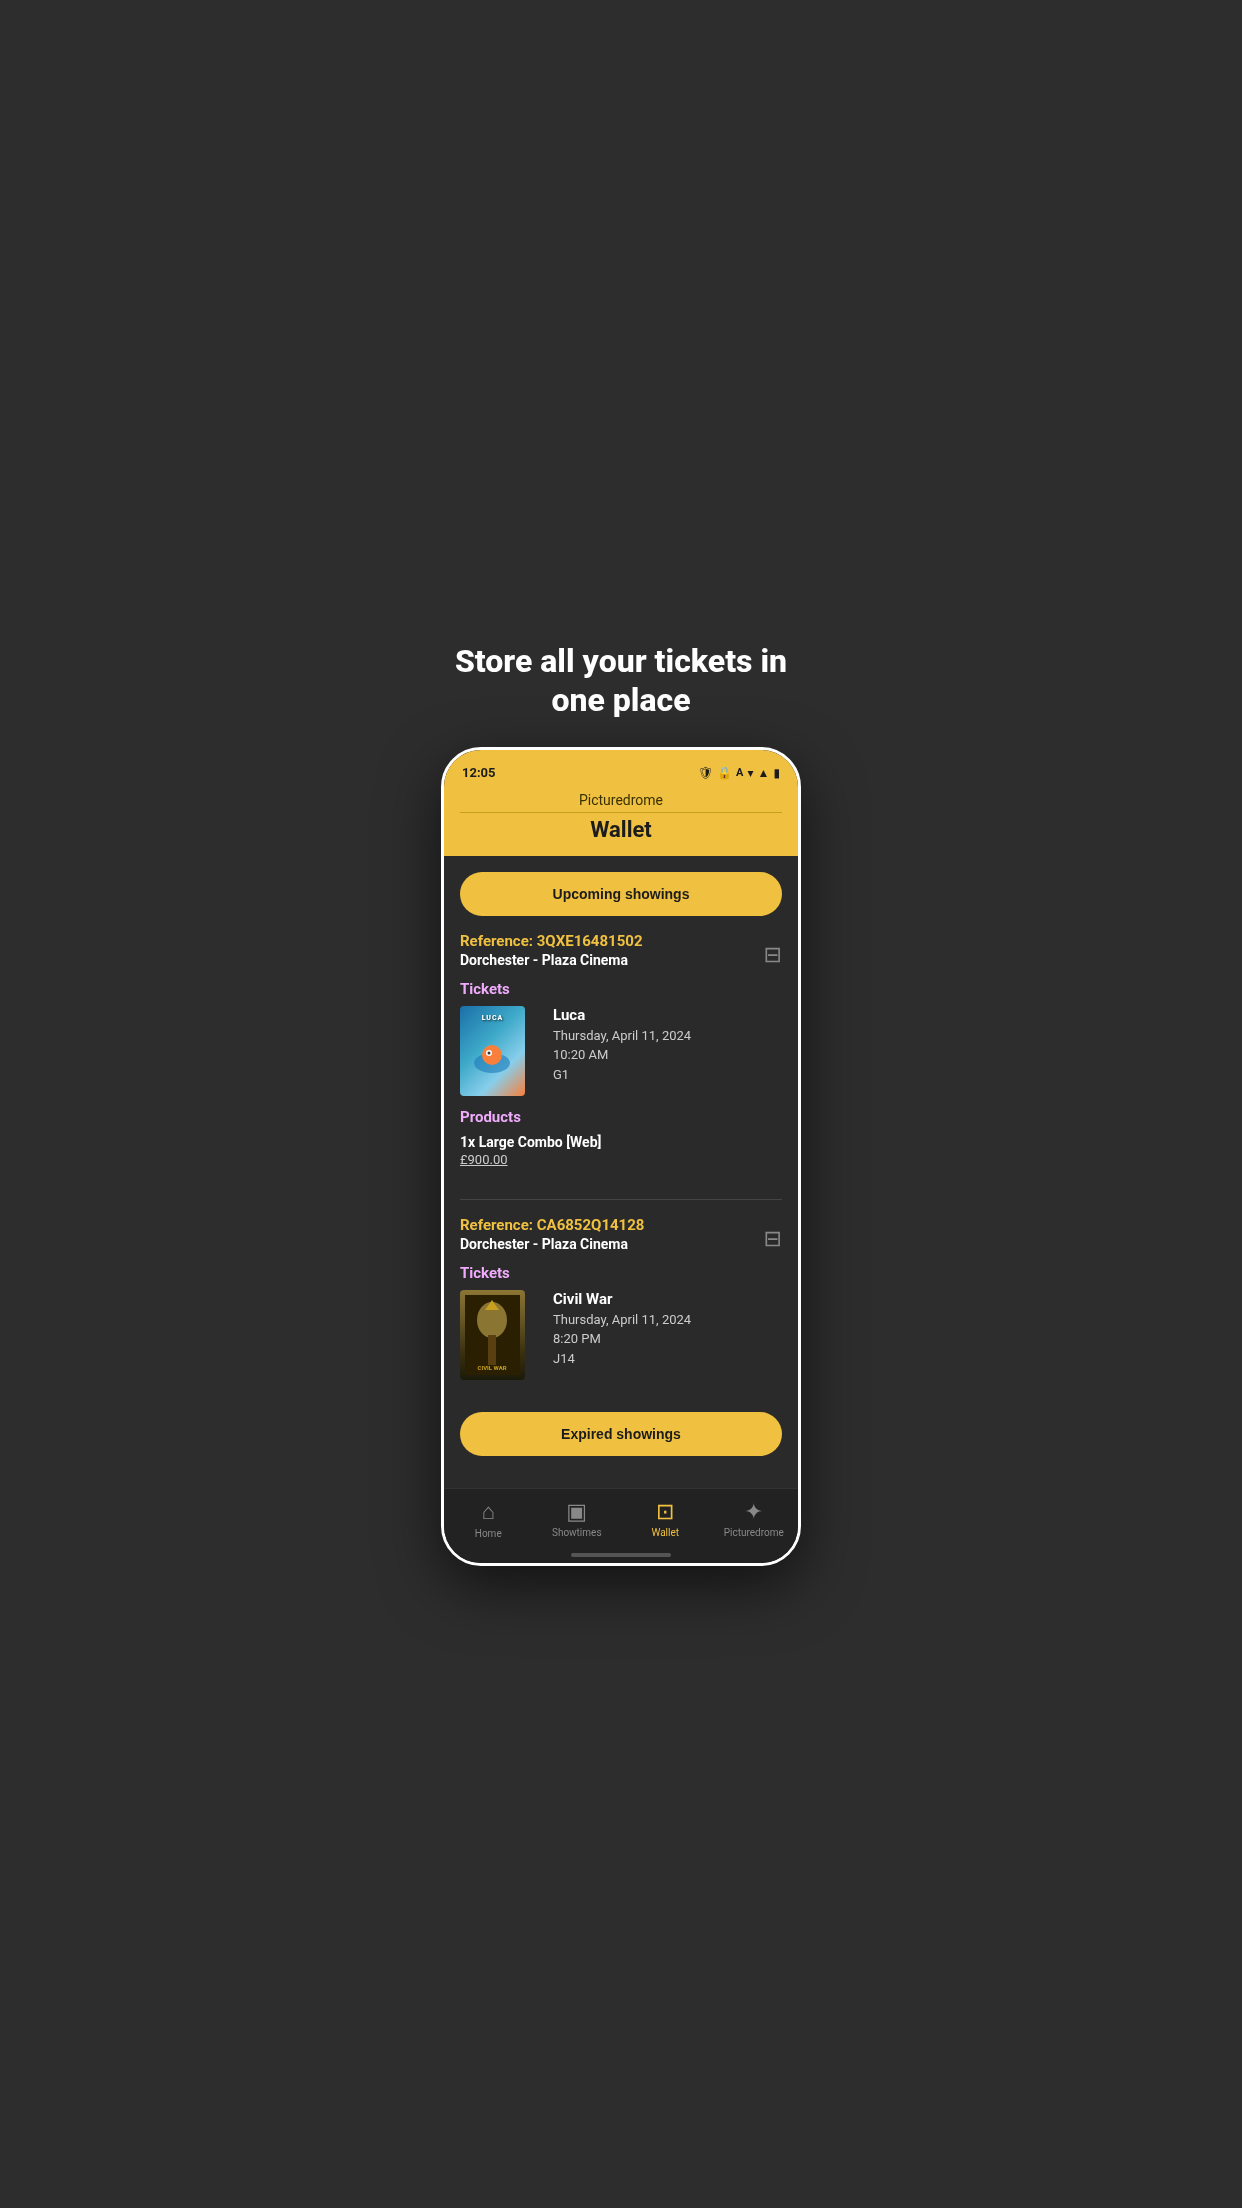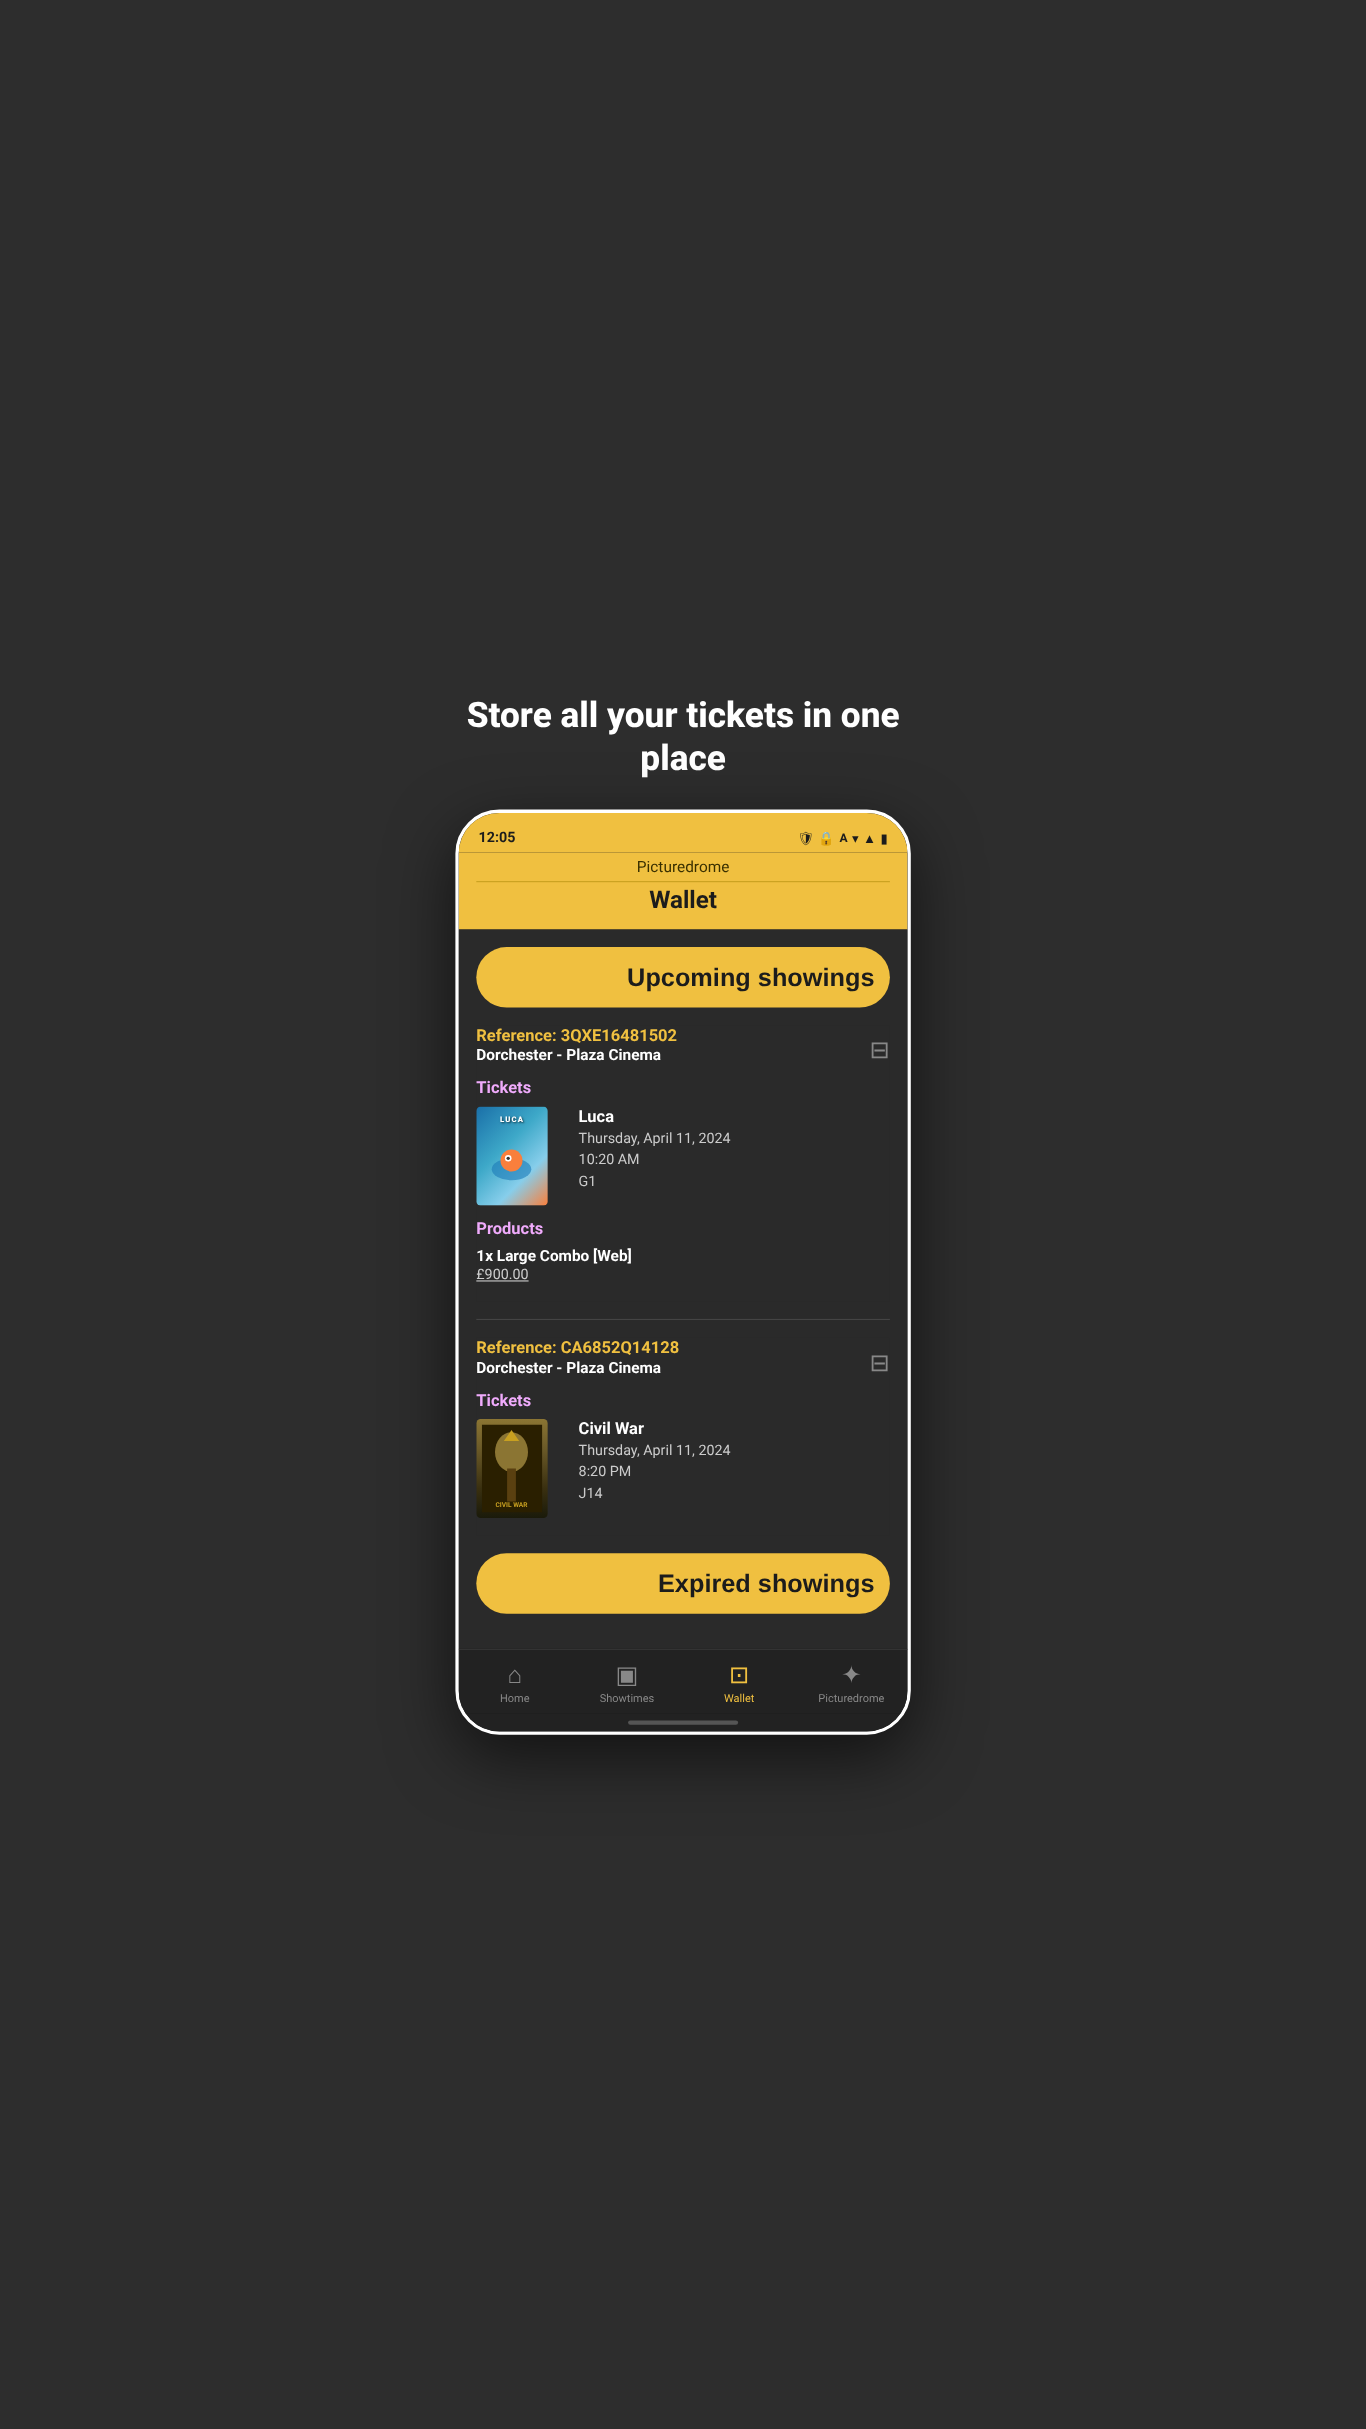--- a/index.html
+++ b/index.html
@@ -8,21 +8,21 @@
       background-color: #2d2d2d;
       display: flex;
       justify-content: center;
       align-items: center;
       min-height: 100vh;
       font-family: -apple-system, BlinkMacSystemFont, 'Segoe UI', Roboto, sans-serif;
       padding: 20px;
     }
 
     .page-wrapper {
-      width: 414px;
+      width: 360px;
       display: flex;
       flex-direction: column;
       align-items: center;
     }
 
     .hero-title {
       color: #ffffff;
       font-size: 32px;
       font-weight: 800;
       text-align: center;
@@ -94,24 +94,24 @@
       padding: 16px;
     }
 
     
     .section-button {
       width: 100%;
       background: #f0c040;
       border: none;
       border-radius: 30px;
       padding: 14px;
-      font-size: 23px;
+      font-size: 14px;
       font-weight: 600;
       color: #1c1c1c;
-      text-align: right;
+      text-align: center;
       cursor: pointer;
       margin-bottom: 16px;
     }
 
     
     .booking-card {
       background: #2a2a2a;
       margin-bottom: 0;
       padding-bottom: 16px;
     }

